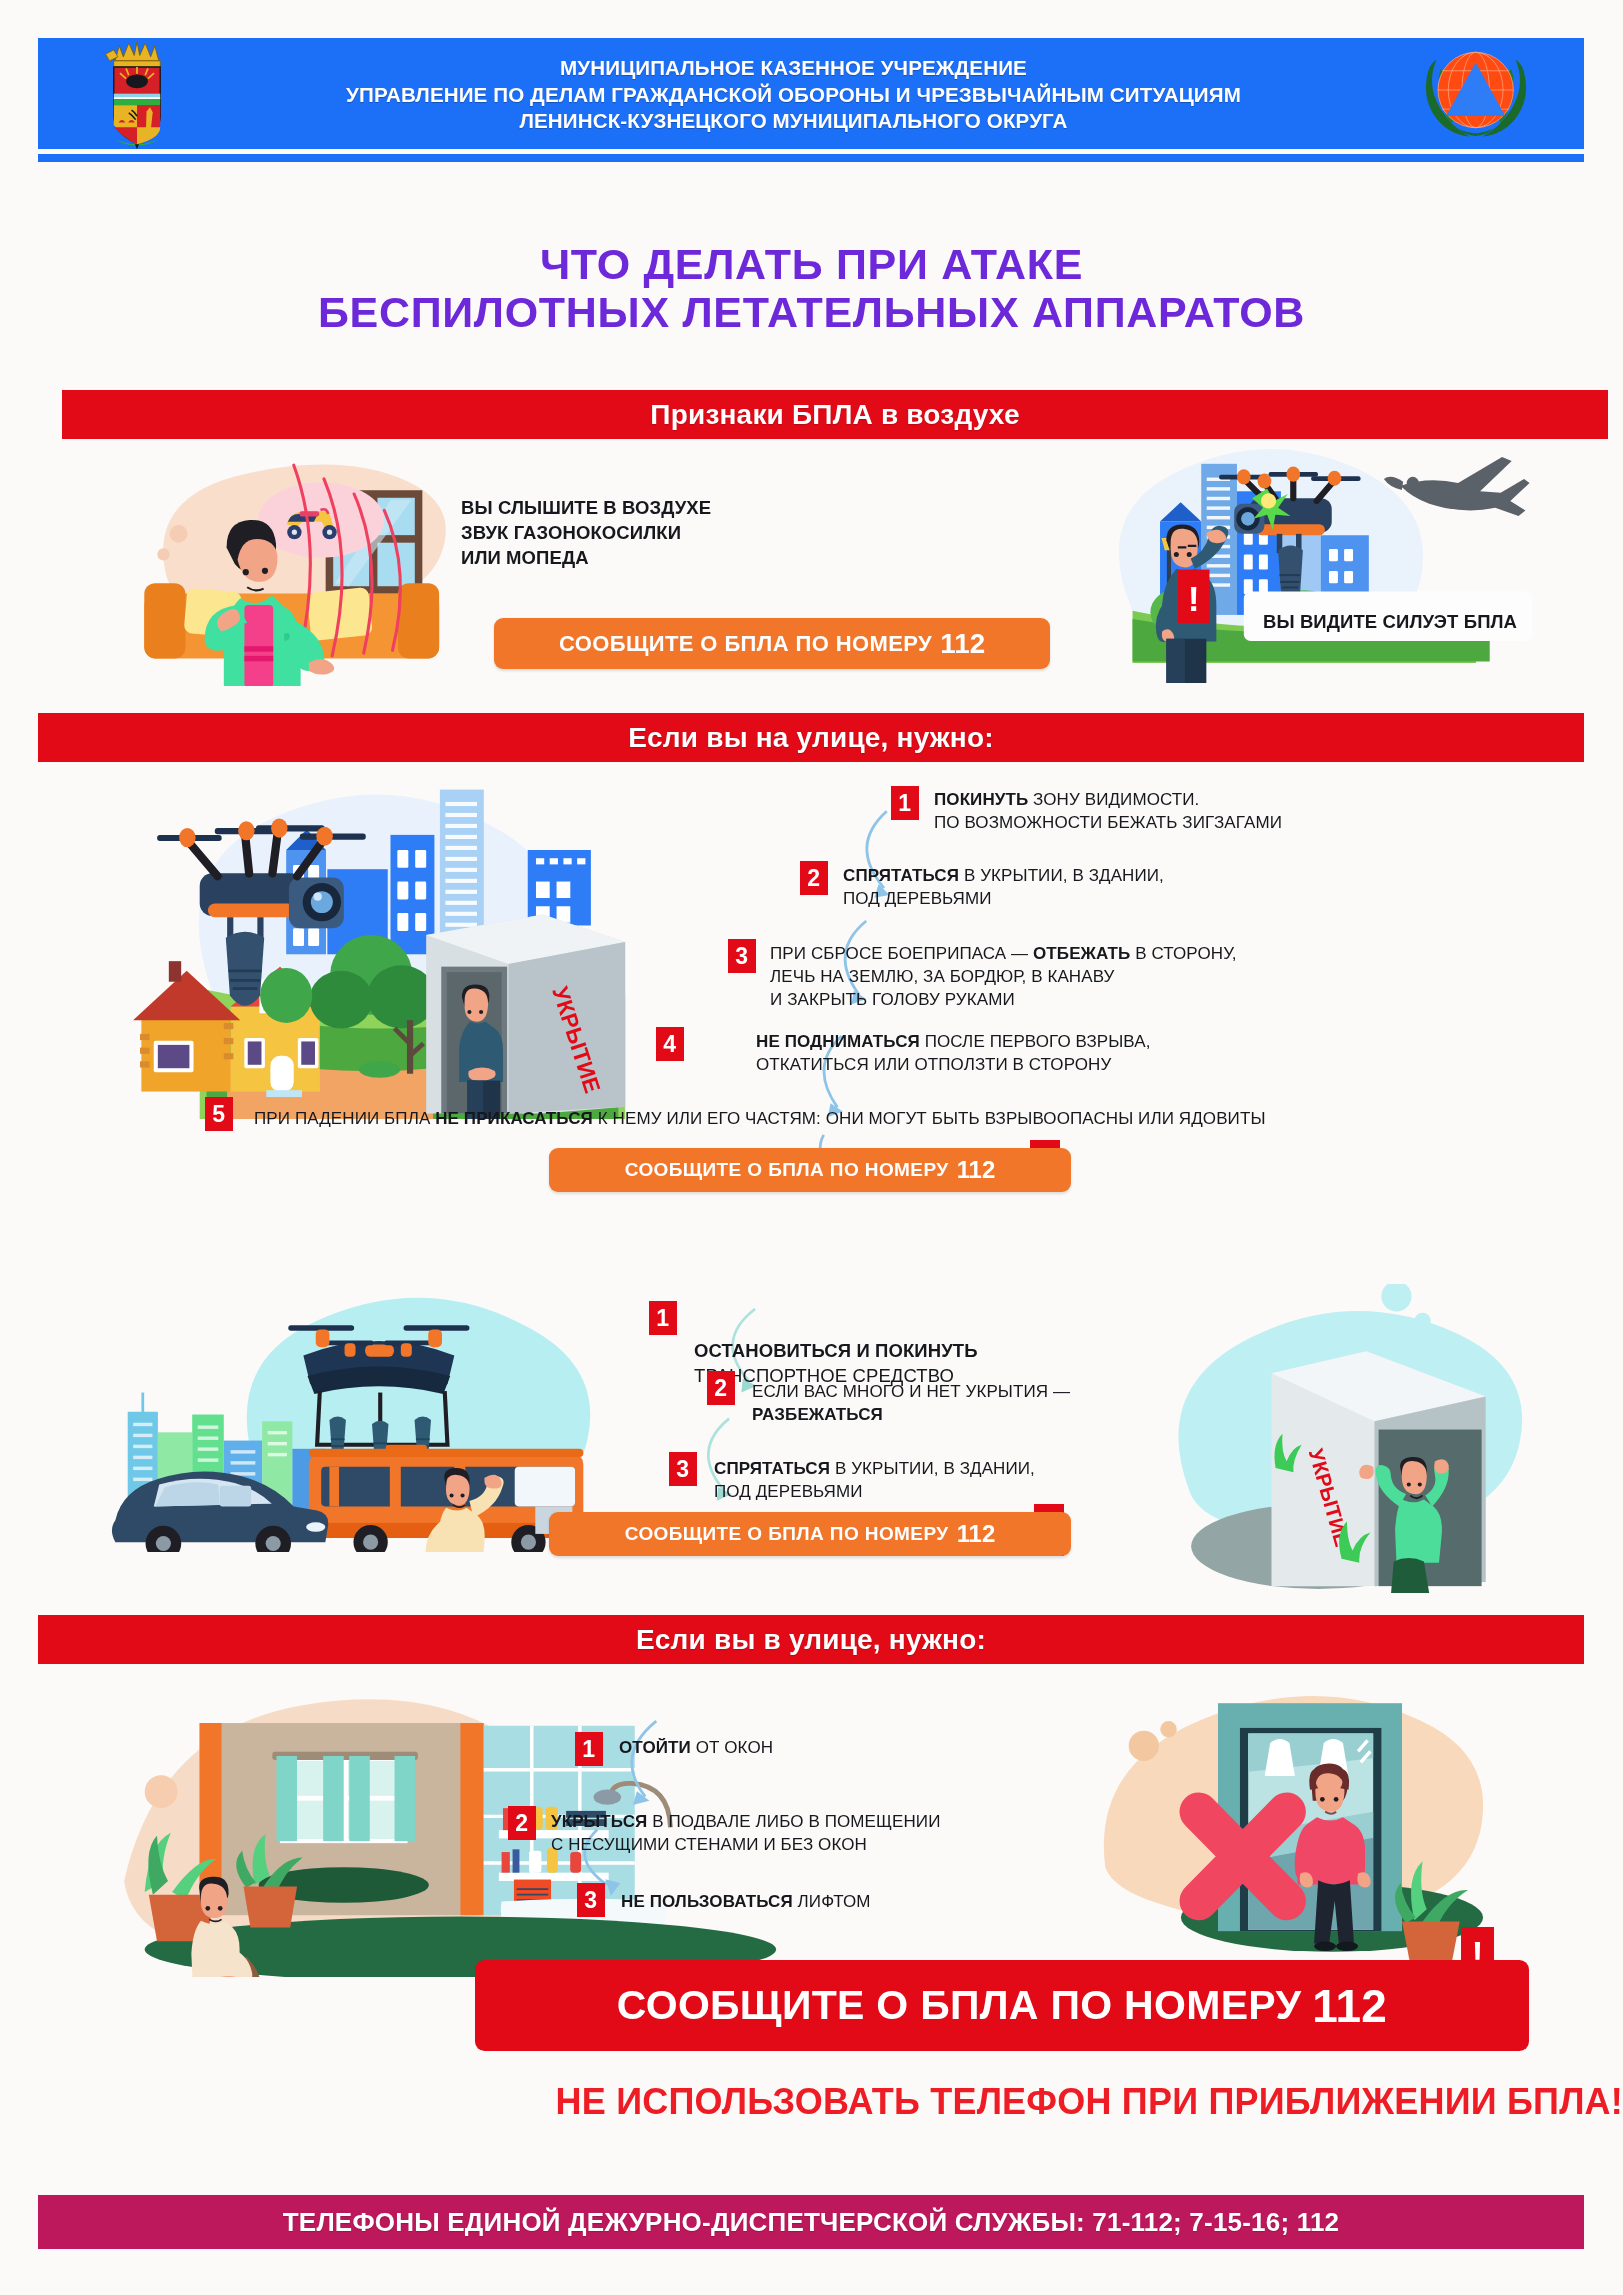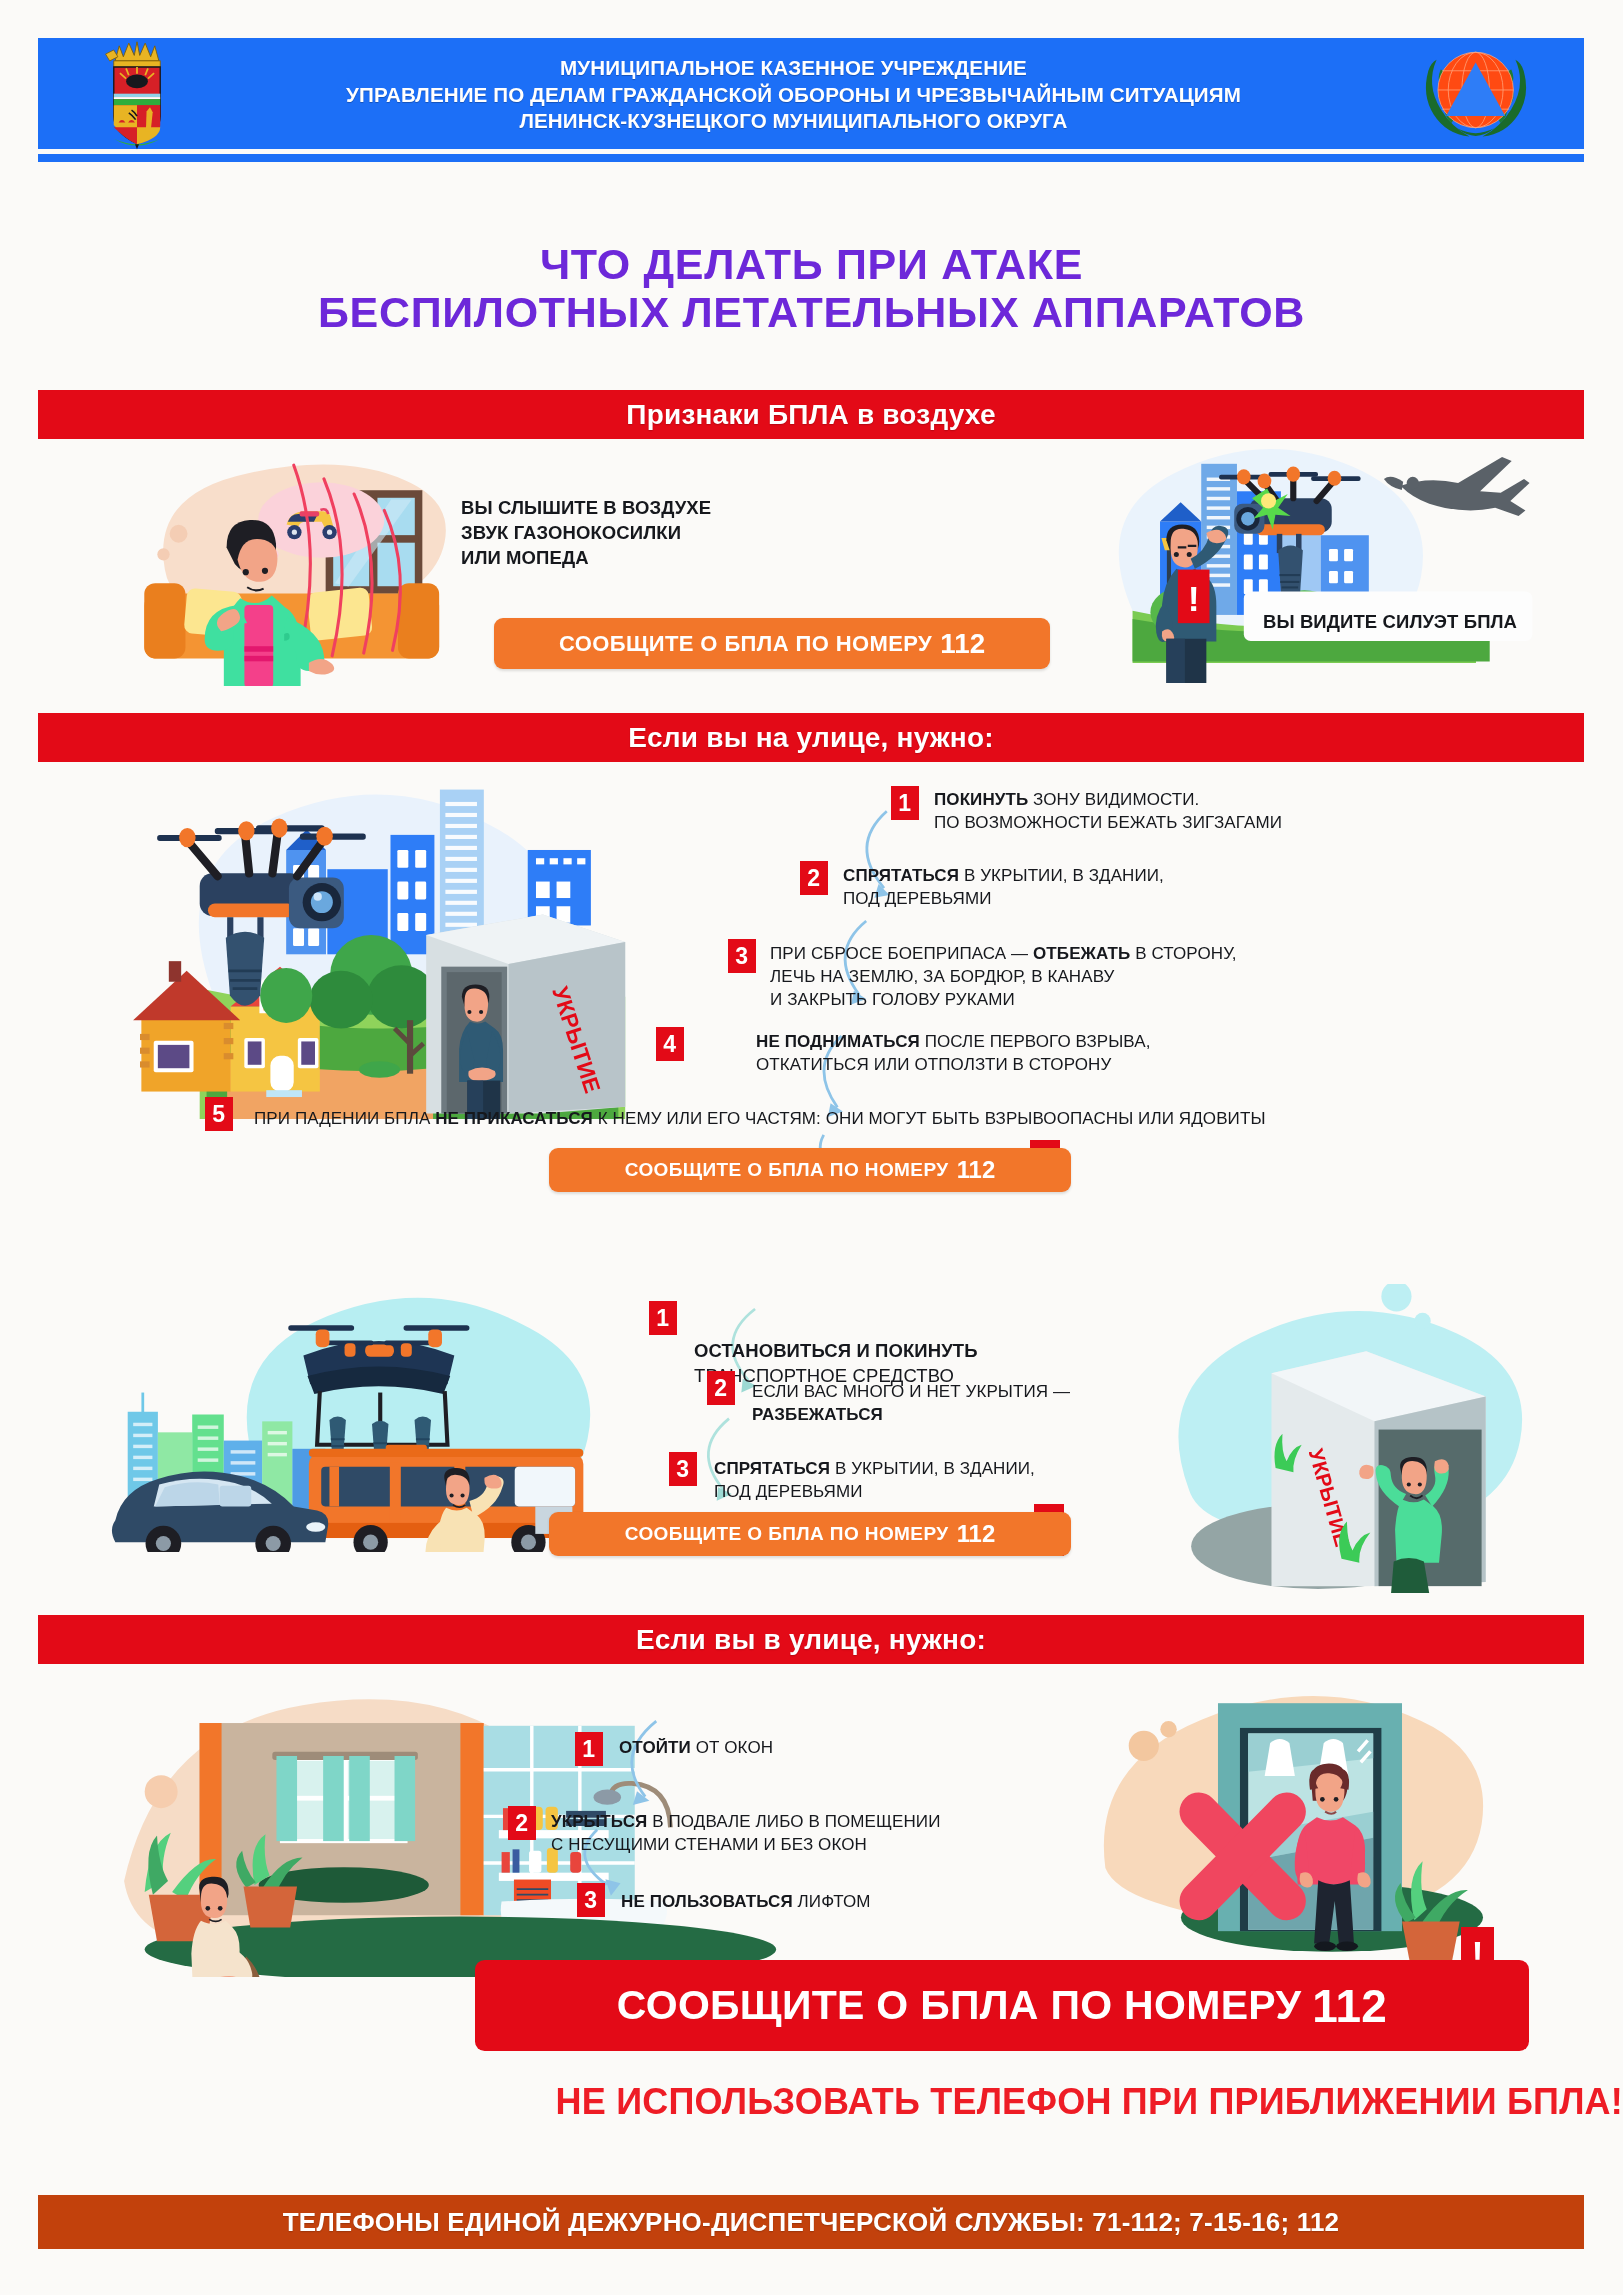--- a/index.html
+++ b/index.html
@@ -96,21 +96,21 @@
   }
   .final-banner .num { font-size: 1.12em; margin-left: 11px; }
 
   .warn-line {
     position: absolute; left: 0; top: 2081px; width: 1623px; text-align: right;
     color: #EE1C25; font-weight: bold; font-size: 36px; letter-spacing: 0.2px;
   }
 
   .footer-bar {
     position: absolute; left: 38px; top: 2195px; width: 1546px; height: 54px;
-    background: #c2410c; display: flex; align-items: center; justify-content: center;
+    background: #be185d; display: flex; align-items: center; justify-content: center;
   }
   .footer-bar span {
     color: #ffffff; font-weight: bold; font-size: 26px; letter-spacing: 0.2px;
     text-shadow: 0 0.7px 1.4px rgba(0,0,0,.2);
   }
 
   .callout {
     position: absolute; color: #16181d; font-weight: bold; font-size: 18.5px;
     line-height: 1.34; letter-spacing: 0.1px;
   }
@@ -176,21 +176,21 @@
     </g>
   </svg>
 
   <div class="hdr-stripe"></div>
 
   <div class="title">
     <div class="title-l1">ЧТО ДЕЛАТЬ ПРИ АТАКЕ</div>
     <div class="title-l2">БЕСПИЛОТНЫХ ЛЕТАТЕЛЬНЫХ АППАРАТОВ</div>
   </div>
 
-  <div class="sec-bar" style="top:390px;">
+  <div class="sec-bar" style="top:390px;margin-left:24px;">
     <span>Признаки БПЛА в воздухе</span>
   </div>
 
   <svg class="blob" style="left:103px; top:446px; width:398px; height:240px;" viewBox="0 0 580 350">
     <path d="M90 180 q-20 -110 120 -140 q140 -30 230 10 q70 30 58 90 q-14 70 -120 100 q-120 34 -210 10 q-70 -20 -78 -70z" fill="#F8DECB"></path>
     <circle cx="110" cy="128" r="13" fill="#F4CDB4"></circle>
     <circle cx="88" cy="158" r="9" fill="#F4CDB4"></circle>
 
     <rect x="330" y="70" width="130" height="140" fill="#A8DCF0"></rect>
     <rect x="330" y="70" width="130" height="140" fill="none" stroke="#6B4A3A" stroke-width="11"></rect>

